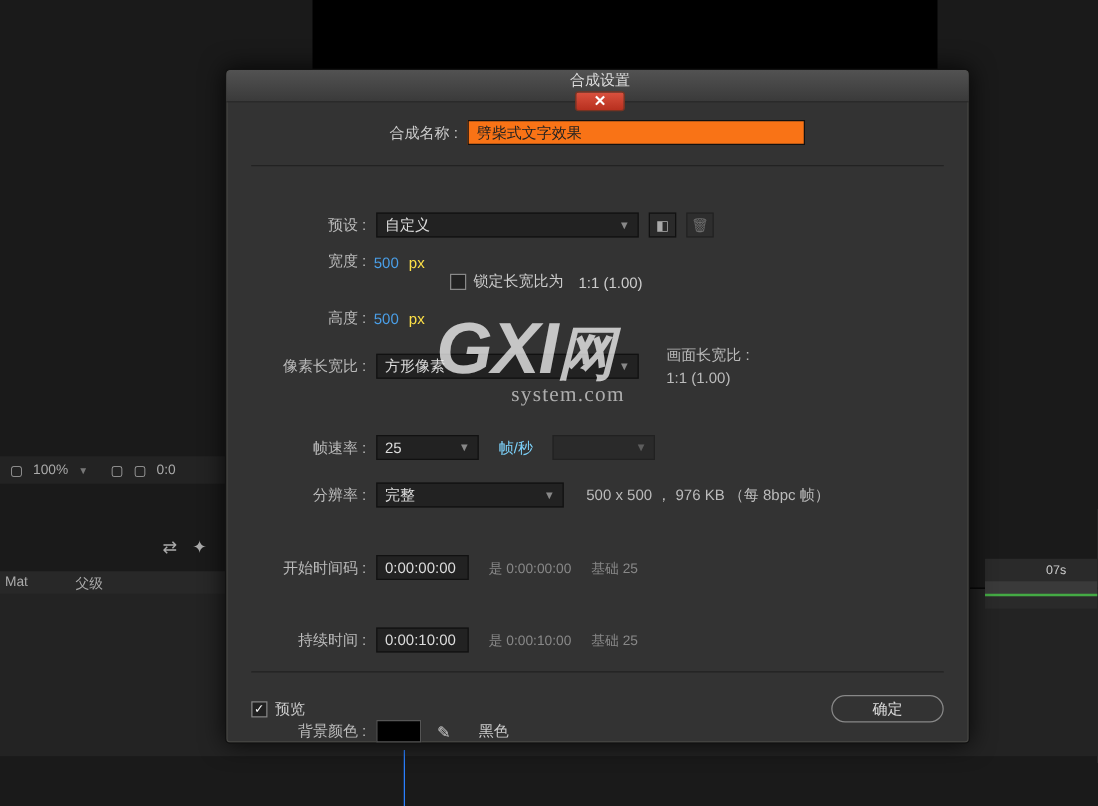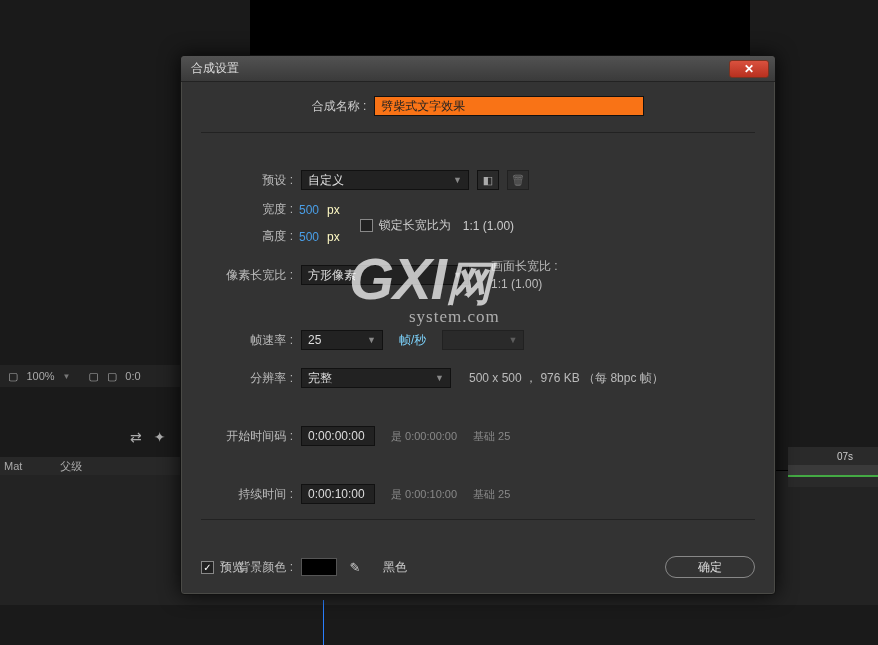--- a/index.html
+++ b/index.html
@@ -20,21 +20,21 @@
     
     .dialog {
       position: absolute; top: 55px; left: 180px; width: 596px; height: 540px;
       background: #333333; border: 1px solid #111; box-shadow: 0 0 20px rgba(0,0,0,0.8), inset 0 0 0 1px #4a4a46;
       border-radius: 4px;
     }
     .titlebar {
       height: 26px; background: linear-gradient(#525252, #3a3a3a);
       display: flex; align-items: center; justify-content: space-between;
       padding: 0 6px 0 10px; color: #ddd; font-size: 12px;
-      border-radius: 4px 4px 0 0; border-bottom: 1px solid #222;
+      border-radius: 4px 4px 0 0; border-bottom: 1px solid #222; flex-direction: column;
     }
     .close-btn {
       width: 40px; height: 18px; background: linear-gradient(#d9513e, #b8301f);
       border: 1px solid #732; border-radius: 3px; display: flex; align-items: center; justify-content: center;
       color: #fff; font-size: 12px; font-weight: bold; cursor: pointer;
     }
     .dialog-body { padding: 14px 20px; color: #ccc; font-size: 12px; }
     
     .name-row { display: flex; align-items: center; justify-content: center; gap: 8px; margin-bottom: 16px; }
     .name-row label { color: #ccc; font-size: 12px; }
@@ -49,33 +49,33 @@
     .tab-sep { height: 1px; background: #222; margin-bottom: 14px; }
     
     .form-row { display: flex; align-items: center; gap: 8px; margin-bottom: 10px; min-height: 22px; margin-top: 36px; }
     .form-label { width: 92px; text-align: right; color: #bbb; font-size: 12px; flex-shrink: 0; }
     .colon { color: #bbb; }
     
     .dropdown {
       background: #222; border: 1px solid #111; height: 20px; color: #ddd; font-size: 12px;
       display: flex; align-items: center; justify-content: space-between; padding: 0 6px; cursor: pointer;
     }
-    .dropdown.wide { width: 168px; }
+    .dropdown.wide { width: 210px; }
     .dropdown.med { width: 150px; }
     .dropdown.sm { width: 82px; }
     .dd-arrow { color: #888; font-size: 9px; }
     
     .icon-btn { width: 22px; height: 20px; background: #2a2a2a; border: 1px solid #111; display: flex; align-items: center; justify-content: center; cursor: pointer; color: #aaa; font-size: 11px; }
     .icon-btn.disabled { opacity: 0.5; cursor: default; }
     
     .link-val { color: #4a9fe8; font-size: 12px; cursor: pointer; }
-    .unit-txt { color: #fef9c3; font-size: 12px; margin-left: 2px; }
+    .unit-txt { color: #fde047; font-size: 12px; margin-left: 2px; }
     
     .dims-block { display: flex; gap: 20px; align-items: flex-start; }
-    .dims-left { display: flex; flex-direction: column; gap: 10px; }
+    .dims-left { display: flex; flex-direction: column; gap: 28px; }
     .dim-item { display: flex; align-items: center; gap: 6px; }
     .dim-item .form-label { width: 92px; }
     .lock-row { display: flex; align-items: center; gap: 6px; margin-top: 16px; }
     
     .checkbox { width: 13px; height: 13px; border: 1px solid #888; background: #222; display: inline-flex; align-items: center; justify-content: center; cursor: pointer; font-size: 10px; color: #fff; }
     
     .aspect-info { margin-left: 14px; color: #bbb; font-size: 12px; line-height: 1.5; }
     
     .text-input {
       width: 74px; height: 20px; background: #222; border: 1px solid #111; color: #ddd;

